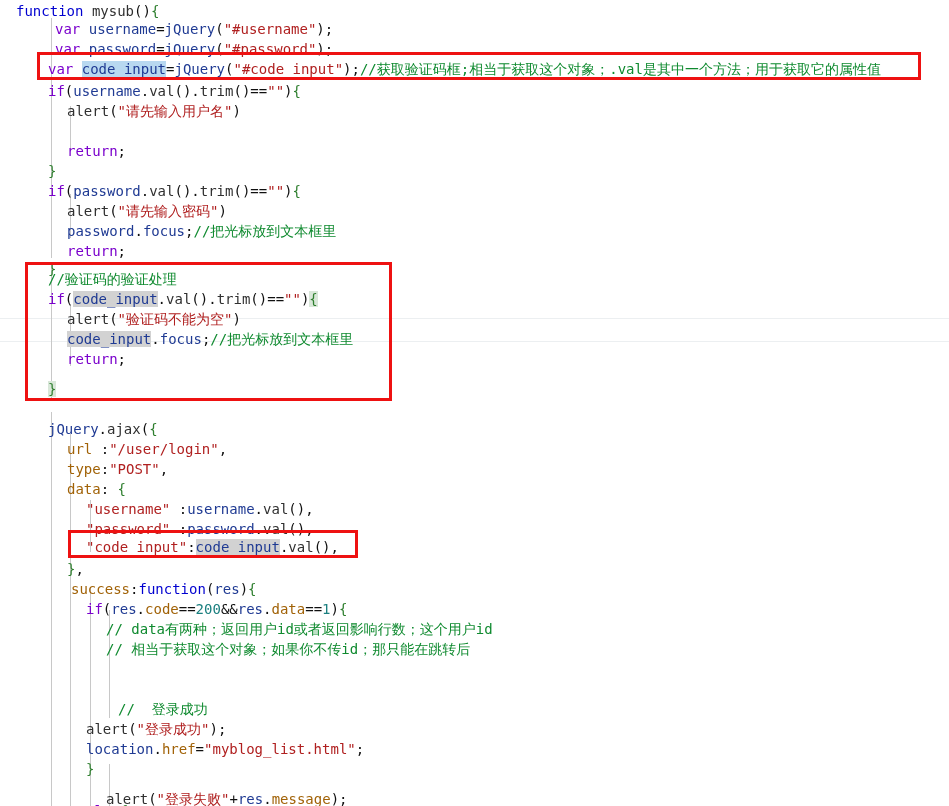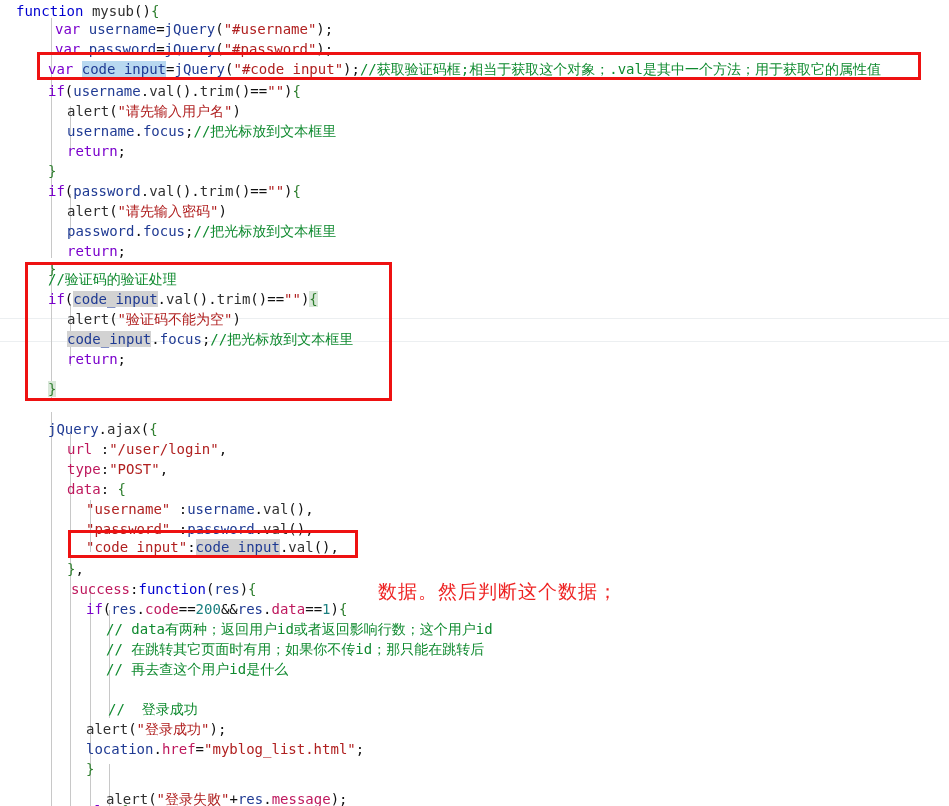--- a/index.html
+++ b/index.html
@@ -57,21 +57,21 @@
   
   .kw   { color: #7a00cc; }          
   .fnkw { color: #0000d0; }          
   .id   { color: #1f3a93; }          
   .plain{ color: #101010; }          
   .str  { color: #b02020; }          
   .com  { color: #0f8a2f; }          
   .num  { color: #1a7f7f; }          
   .fn   { color: #303030; }          
   .brace{ color: #2f7f2f; }          
-  .prop { color: #be185d; }
+  .prop { color: #a16207; }
 
   .hl-blue { background: #b8d8f0; }
   .hl-gray { background: #d2d2d2; }
   .hl-lightgreen { background: #d9e7d9; }
 
   .caret {
     display: inline-block;
     width: 2px;
     height: 16px;
     background: #000000;
@@ -125,21 +125,20 @@
   <div class="line" style="top:18px; left:55px;"><span class="kw">var</span><span class="plain"> </span><span class="id">username</span><span class="plain">=</span><span class="id">jQuery</span><span class="plain">(</span><span class="str">"#username"</span><span class="plain">);</span></div>
 
   <div class="line" style="top:38px; left:55px;"><span class="kw">var</span><span class="plain"> </span><span class="id">password</span><span class="plain">=</span><span class="id">jQuery</span><span class="plain">(</span><span class="str">"#password"</span><span class="plain">);</span></div>
 
   <div class="line" style="top:58px; left:48px;"><span class="kw">var</span><span class="plain"> </span><span class="id hl-blue">code_input</span><span class="plain">=</span><span class="id">jQuery</span><span class="plain">(</span><span class="str">"#code_input"</span><span class="plain">);</span><span class="com">//获取验证码框;相当于获取这个对象；.val是其中一个方法；用于获取它的属性值</span></div>
 
   <div class="line" style="top:80px; left:48px;"><span class="kw">if</span><span class="plain">(</span><span class="id">username</span><span class="plain">.</span><span class="fn">val</span><span class="plain">().</span><span class="fn">trim</span><span class="plain">()==</span><span class="str">""</span><span class="plain">)</span><span class="brace">{</span></div>
 
   <div class="line" style="top:100px; left:67px;"><span class="fn">alert</span><span class="plain">(</span><span class="str">"请先输入用户名"</span><span class="plain">)</span></div>
 
-  <div class="line" style="top:120px; left:67px;"><span class="id">username</span><span class="plain">.</span><span class="id">focus</span><span class="plain">;</span><span class="com">//把光标放到文本框里</span></div>
 
   <div class="line" style="top:140px; left:67px;"><span class="kw">return</span><span class="plain">;</span></div>
 
   <div class="line" style="top:160px; left:48px;"><span class="brace">}</span></div>
 
   <div class="line" style="top:180px; left:48px;"><span class="kw">if</span><span class="plain">(</span><span class="id">password</span><span class="plain">.</span><span class="fn">val</span><span class="plain">().</span><span class="fn">trim</span><span class="plain">()==</span><span class="str">""</span><span class="plain">)</span><span class="brace">{</span></div>
 
   <div class="line" style="top:200px; left:67px;"><span class="fn">alert</span><span class="plain">(</span><span class="str">"请先输入密码"</span><span class="plain">)</span></div>
 
   <div class="line" style="top:220px; left:67px;"><span class="id">password</span><span class="plain">.</span><span class="id">focus</span><span class="plain">;</span><span class="com">//把光标放到文本框里</span></div>
@@ -175,37 +174,35 @@
   <div class="line" style="top:536px; left:86px;"><span class="str">"code_input"</span><span class="plain">:</span><span class="id hl-gray">code_input</span><span class="plain">.</span><span class="fn">val</span><span class="plain">(),</span></div>
 
   <div class="line" style="top:558px; left:67px;"><span class="brace">}</span><span class="plain">,</span></div>
 
   <div class="line" style="top:578px; left:71px;"><span class="prop">success</span><span class="plain">:</span><span class="fnkw">function</span><span class="plain">(</span><span class="id">res</span><span class="plain">)</span><span class="brace">{</span></div>
 
   <div class="line" style="top:598px; left:86px;"><span class="kw">if</span><span class="plain">(</span><span class="id">res</span><span class="plain">.</span><span class="prop">code</span><span class="plain">==</span><span class="num">200</span><span class="plain">&amp;&amp;</span><span class="id">res</span><span class="plain">.</span><span class="prop">data</span><span class="plain">==</span><span class="num">1</span><span class="plain">)</span><span class="brace">{</span></div>
 
   <div class="line" style="top:618px; left:106px;"><span class="com">// data有两种；返回用户id或者返回影响行数；这个用户id</span></div>
 
-  <div class="line" style="top:638px; left:106px;"><span class="com">// 在跳转其它页面时有用；如果你不传id；那只能在跳转后</span></div>
-
-  <div class="line" style="top:658px; left:106px;"><span class="com">// 再去查这个用户id是什么</span></div>
-
-  <div class="line" style="top:698px; left:108px;"><span class="com">//  登录成功</span></div>
+  <div class="line" style="top:638px; left:106px;"><span class="com">// 相当于获取这个对象；如果你不传id；那只能在跳转后</span></div>
+
+
+  <div class="line" style="top:698px; left:118px;"><span class="com">//  登录成功</span></div>
 
   <div class="line" style="top:718px; left:86px;"><span class="fn">alert</span><span class="plain">(</span><span class="str">"登录成功"</span><span class="plain">);</span></div>
 
   <div class="line" style="top:738px; left:86px;"><span class="id">location</span><span class="plain">.</span><span class="prop">href</span><span class="plain">=</span><span class="str">"myblog_list.html"</span><span class="plain">;</span></div>
 
   <div class="line" style="top:758px; left:86px;"><span class="brace">}</span></div>
 
   <div class="line" style="top:800px; left:86px;"><span class="kw">else</span><span class="brace">{</span></div>
 
   <div class="line" style="top:788px; left:106px;"><span class="fn">alert</span><span class="plain">(</span><span class="str">"登录失败"</span><span class="plain">+</span><span class="id">res</span><span class="plain">.</span><span class="prop">message</span><span class="plain">);</span></div>
 
   <div class="redbox" style="left:37px; top:52px; width:884px; height:28px;"></div>
 
   <div class="redbox" style="left:25px; top:262px; width:367px; height:139px;"></div>
 
   <div class="redbox" style="left:68px; top:530px; width:290px; height:28px;"></div>
 
-  <div class="rednote" style="left:378px; top:576px;">数据。然后判断这个数据；</div>
 
 </div>
 
 </body></html>

